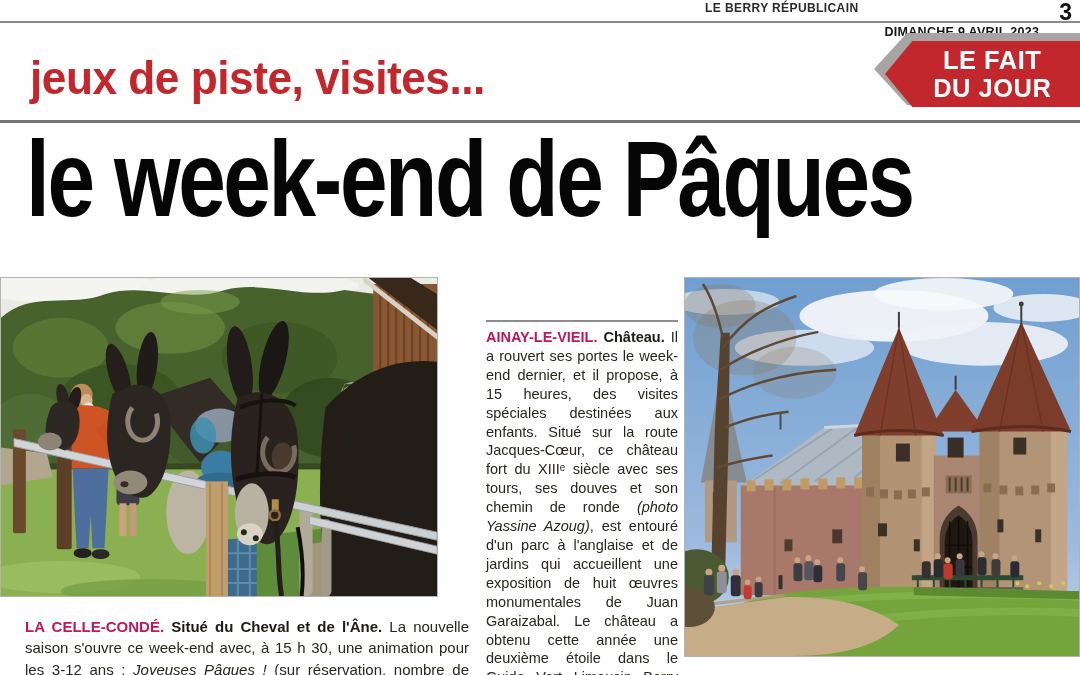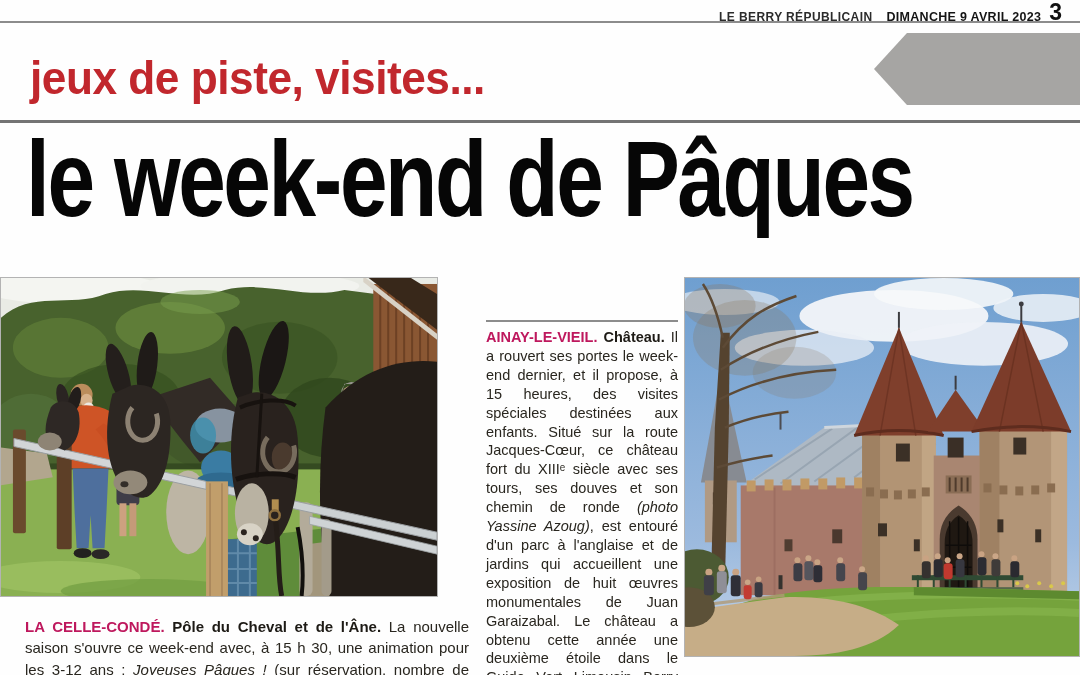--- a/index.html
+++ b/index.html
@@ -1,21 +1,21 @@
 <!DOCTYPE html>
 <html lang="fr"><head>
 <meta charset="utf-8">
 <style>
   html,body{margin:0;padding:0;background:#e8e8e8;}
   .page{position:relative;width:1080px;height:675px;background:#fefefe;overflow:hidden;
         font-family:"Liberation Sans",sans-serif;color:#2a2723;margin:0 auto;}
   
-  .masthead{position:absolute;top:1px;right:18px;display:flex;align-items:flex-end;gap:0;}
+  .masthead{position:absolute;top:1px;right:8px;display:flex;align-items:flex-start;gap:12px;}
   .m-paper{font-size:12px;font-weight:700;color:#2b2b2b;letter-spacing:.4px;}
-  .m-date{font-size:12.5px;font-weight:800;color:#141414;letter-spacing:.3px;margin-left:14px;}
+  .m-date{font-size:12.5px;font-weight:800;color:#141414;letter-spacing:.3px;margin-left:14px;margin-top:24px;}
   .m-page{font-size:23px;font-weight:800;color:#111;margin-left:8px;line-height:1;}
   .rule-top{position:absolute;top:21px;left:0;width:1080px;height:2px;background:#8c8c8c;}
   .rule-mid{position:absolute;top:120px;left:0;width:1080px;height:3px;background:#747474;}
   
   .banner{position:absolute;left:874px;top:37px;width:206px;height:72px;}
   .banner .chev{position:absolute;left:0;top:-4px;width:206px;height:72px;background:#a6a5a3;
      clip-path:polygon(0 50%,16% 0,100% 0,100% 100%,16% 100%);}
   .banner .flag{position:absolute;left:11px;top:4px;width:195px;height:66px;background:#c1272d;
      clip-path:polygon(0 50%,14% 0,100% 0,100% 100%,14% 100%);
      display:flex;flex-direction:column;justify-content:center;align-items:center;padding-left:20px;box-sizing:border-box;}
@@ -47,20 +47,24 @@
 
   <div class="masthead">
     <span class="m-paper">LE BERRY RÉPUBLICAIN</span>
     <span class="m-date">DIMANCHE 9 AVRIL 2023</span>
     <span class="m-page">3</span>
   </div>
   <div class="rule-top"></div>
 
   <div class="banner">
     <div class="chev"></div>
+    <div class="flag">
+      <div>LE FAIT</div>
+      <div>DU JOUR</div>
+    </div>
   </div>
 
   <div class="kicker">jeux de piste, visites...</div>
   <div class="rule-mid"></div>
   <div class="headline">le week-end de Pâques</div>
 
   <figure class="photo photo-left" style="margin:0" aria-label="Des ânes harnachés derrière une barrière, avec des visiteurs, au Pôle du Cheval et de l'Âne">
     <svg viewBox="0 0 438 319" preserveAspectRatio="none">
 
       <g>
@@ -182,21 +186,21 @@
         <circle cx="275" cy="238" r="5" fill="none" stroke="#8d6f3e" stroke-width="2.5"></circle>
         <path d="M276,244 C280,280 278,300 282,319" stroke="#241d18" stroke-width="5" fill="none"></path>
         <path d="M298,250 C304,280 304,300 302,319" stroke="#12100d" stroke-width="4" fill="none"></path>
       </g>
     </svg>
   </figure>
 
   <p class="caption">
     <span class="loc">LA CELLE-CONDÉ.</span>
     <span> </span>
-    <span class="lead">Pôle du Cheval et de l'Âne.</span>
+    <span class="lead">Situé du Cheval et de l'Âne.</span>
     <span> </span>
     <span>La nouvelle saison s'ouvre ce week-end avec, à 15 h 30, une animation pour les 3-12 ans : </span><i>Joyeuses Pâques !</i><span> (sur réservation, nombre de places limité). Balades en calèche, promenades avec les ânes et autres activités sont aussi au programme. </span>
   </p>
 
   <div class="col">
     <div class="colrule"></div>
     <p>
       <span class="loc">AINAY-LE-VIEIL.</span>
       <span class="lead">Château.</span><span> Il a rouvert ses portes le week-end dernier, et il propose, à 15 heures, des visites spéciales destinées aux enfants. Situé sur la route Jacques-Cœur, ce château fort du XIIIᵉ siècle avec ses tours, ses douves et son chemin de ronde </span><i>(photo Yassine Azoug)</i><span>, est entouré d'un parc à l'anglaise et de jardins qui accueillent une exposition de huit œuvres monumentales de Juan Garaizabal. Le château a obtenu cette année une deuxième étoile dans le Guide Vert Limousin Berry 2023 de Michelin, afin, précisent ses auteurs, « de souligner la beauté de ces jardins ». </span>
     </p>

